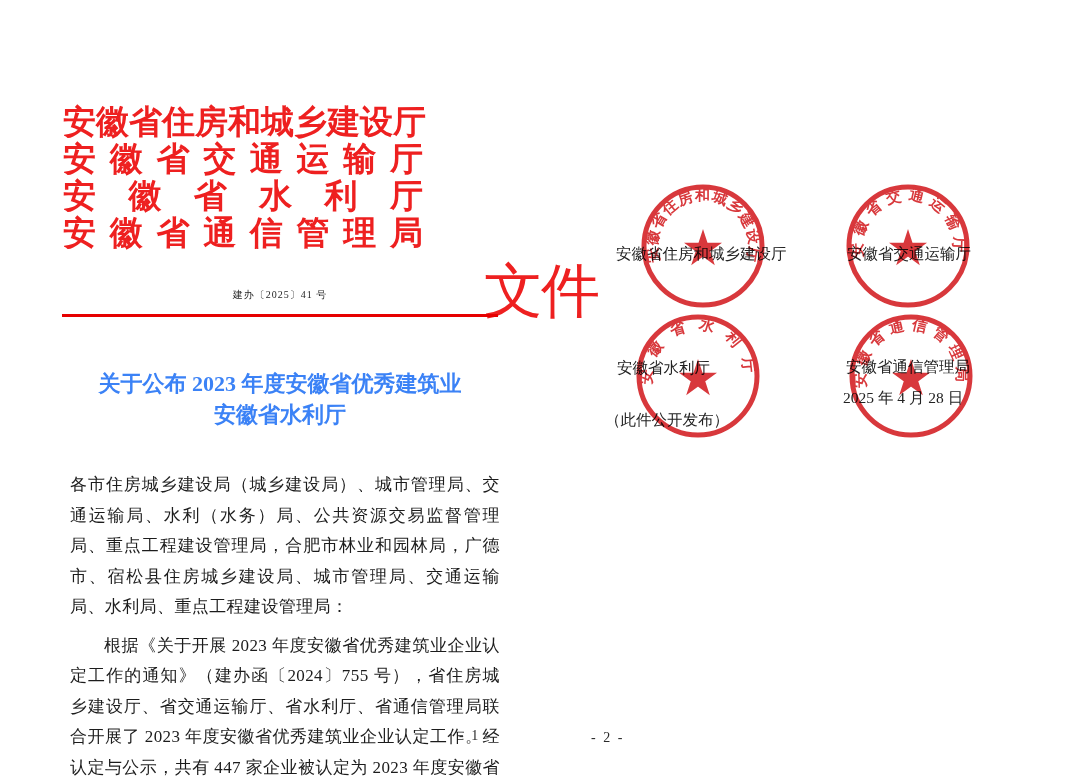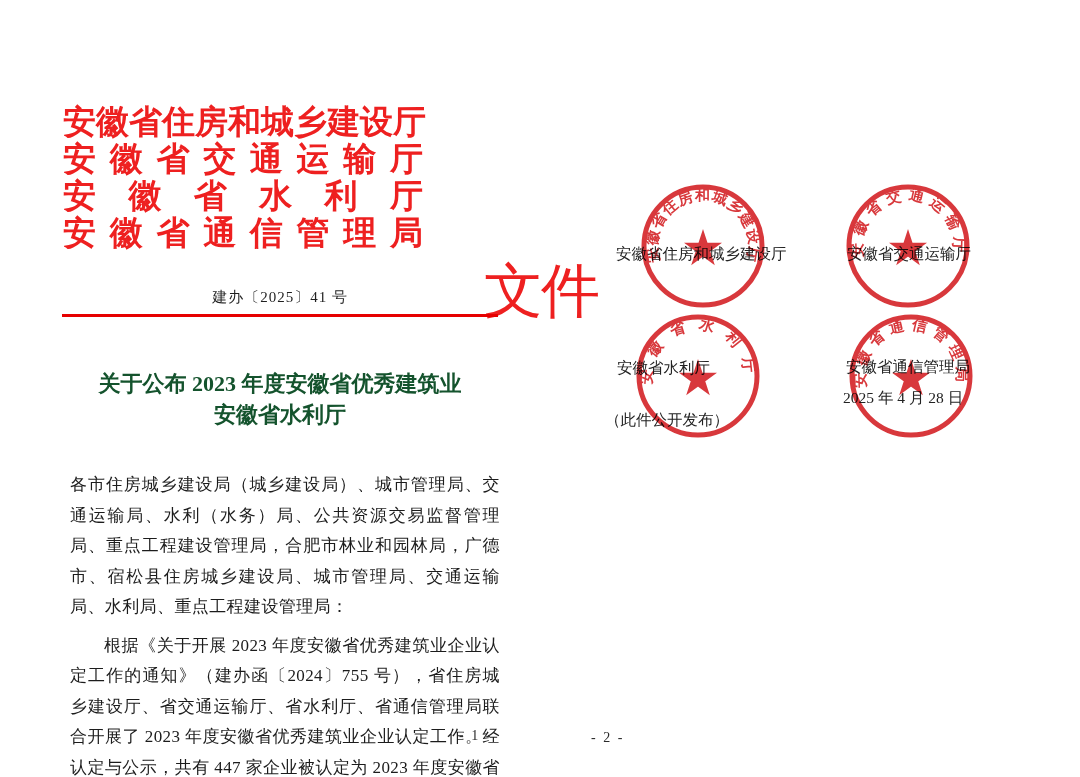--- a/index.html
+++ b/index.html
@@ -13,25 +13,25 @@
     color:#ee2020;font-weight:bold;font-size:33px;line-height:37px;
     text-align:justify;text-align-last:justify;white-space:nowrap;
     font-family:"Liberation Serif","DejaVu Serif",serif;
   }
   .lh-mark{
     position:absolute;left:421px;top:158px;color:#ee2020;font-weight:normal;
     font-size:59px;line-height:59px;white-space:nowrap;letter-spacing:-2px;
   }
   .doc-number{
     position:absolute;left:60px;top:288px;width:440px;text-align:center;
-    font-size:15px;color:#1f1f1f;letter-spacing:1px;
+    font-size:10px;color:#1f1f1f;letter-spacing:1px;
   }
   .red-rule{position:absolute;left:62px;top:314px;width:436px;height:3px;background:#e60000;}
   .doc-title{position:absolute;left:40px;top:368px;width:480px;text-align:center;
-    font-size:22px;font-weight:bold;line-height:31px;color:#14532d;}
+    font-size:22px;font-weight:bold;line-height:31px;color:#3b82f6;}
   .body-text{position:absolute;left:62px;top:462px;width:446px;
     font-size:17px;line-height:30.5px;letter-spacing:0.4px;text-align:justify;color:#1c1c1c;}
   .body-text p{margin:8px;}
   .body-text p.indent{text-indent:2em;}
   .pageno{position:absolute;font-size:14px;color:#2a2a2a;letter-spacing:2px;white-space:nowrap;}
   .pageno.p1{left:459px;top:728px;}
   .pageno.p2{left:591px;top:730px;}
   
   .seal{position:absolute;mix-blend-mode:multiply;opacity:0.92;}
   .seal circle{fill:none;stroke:#d5272b;stroke-width:5;}

